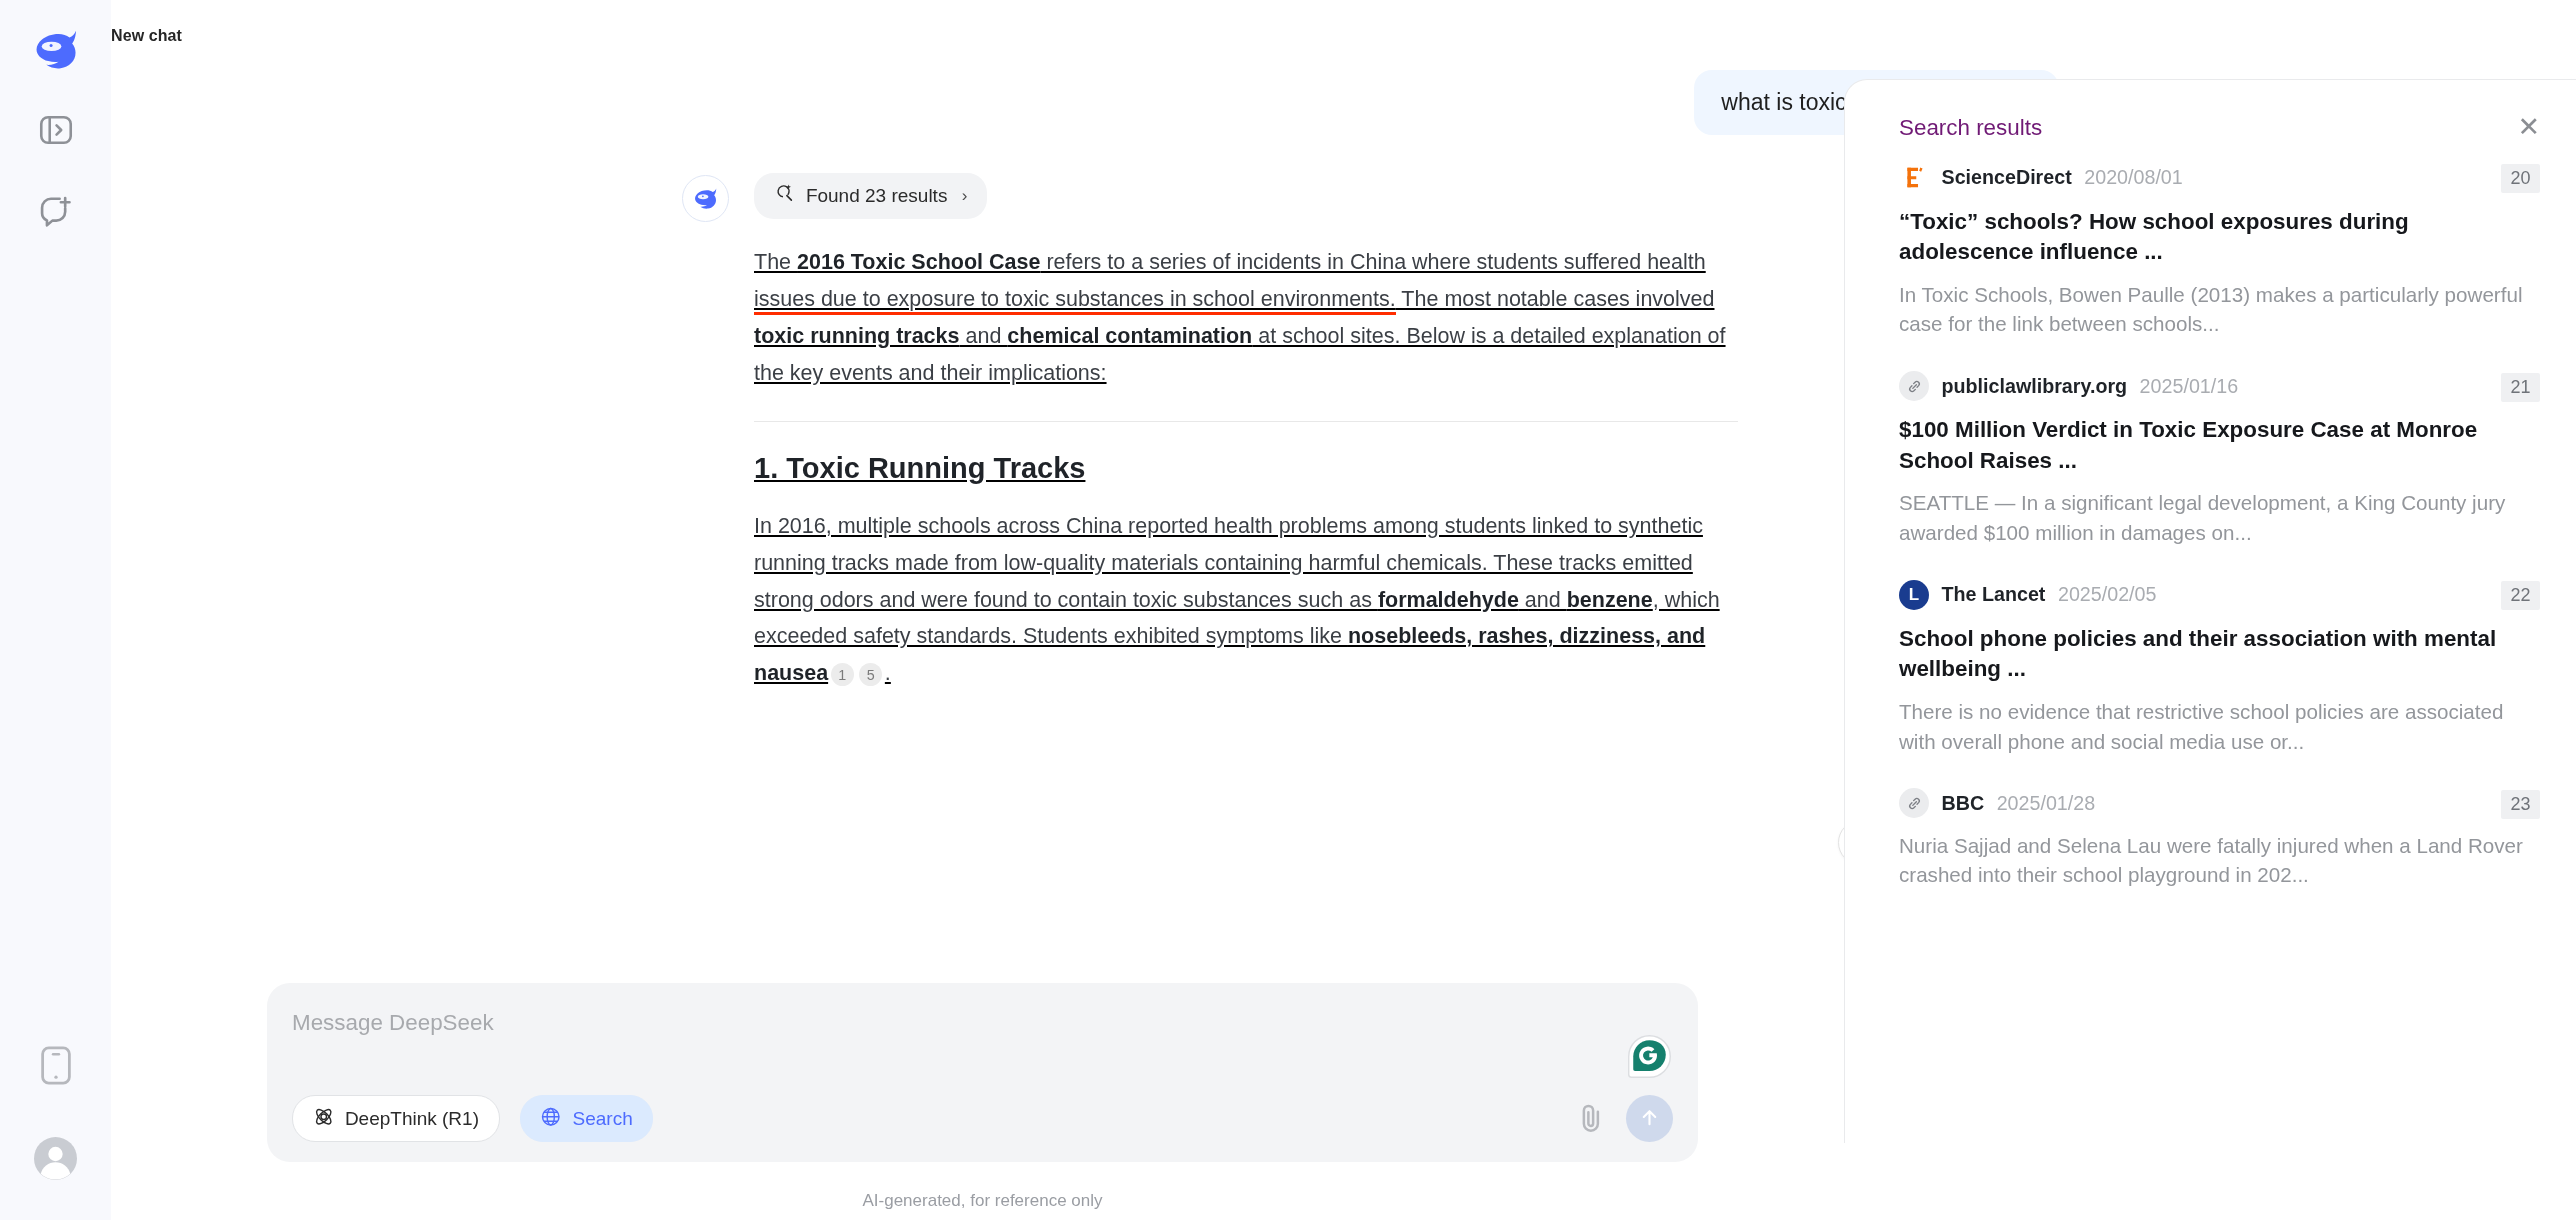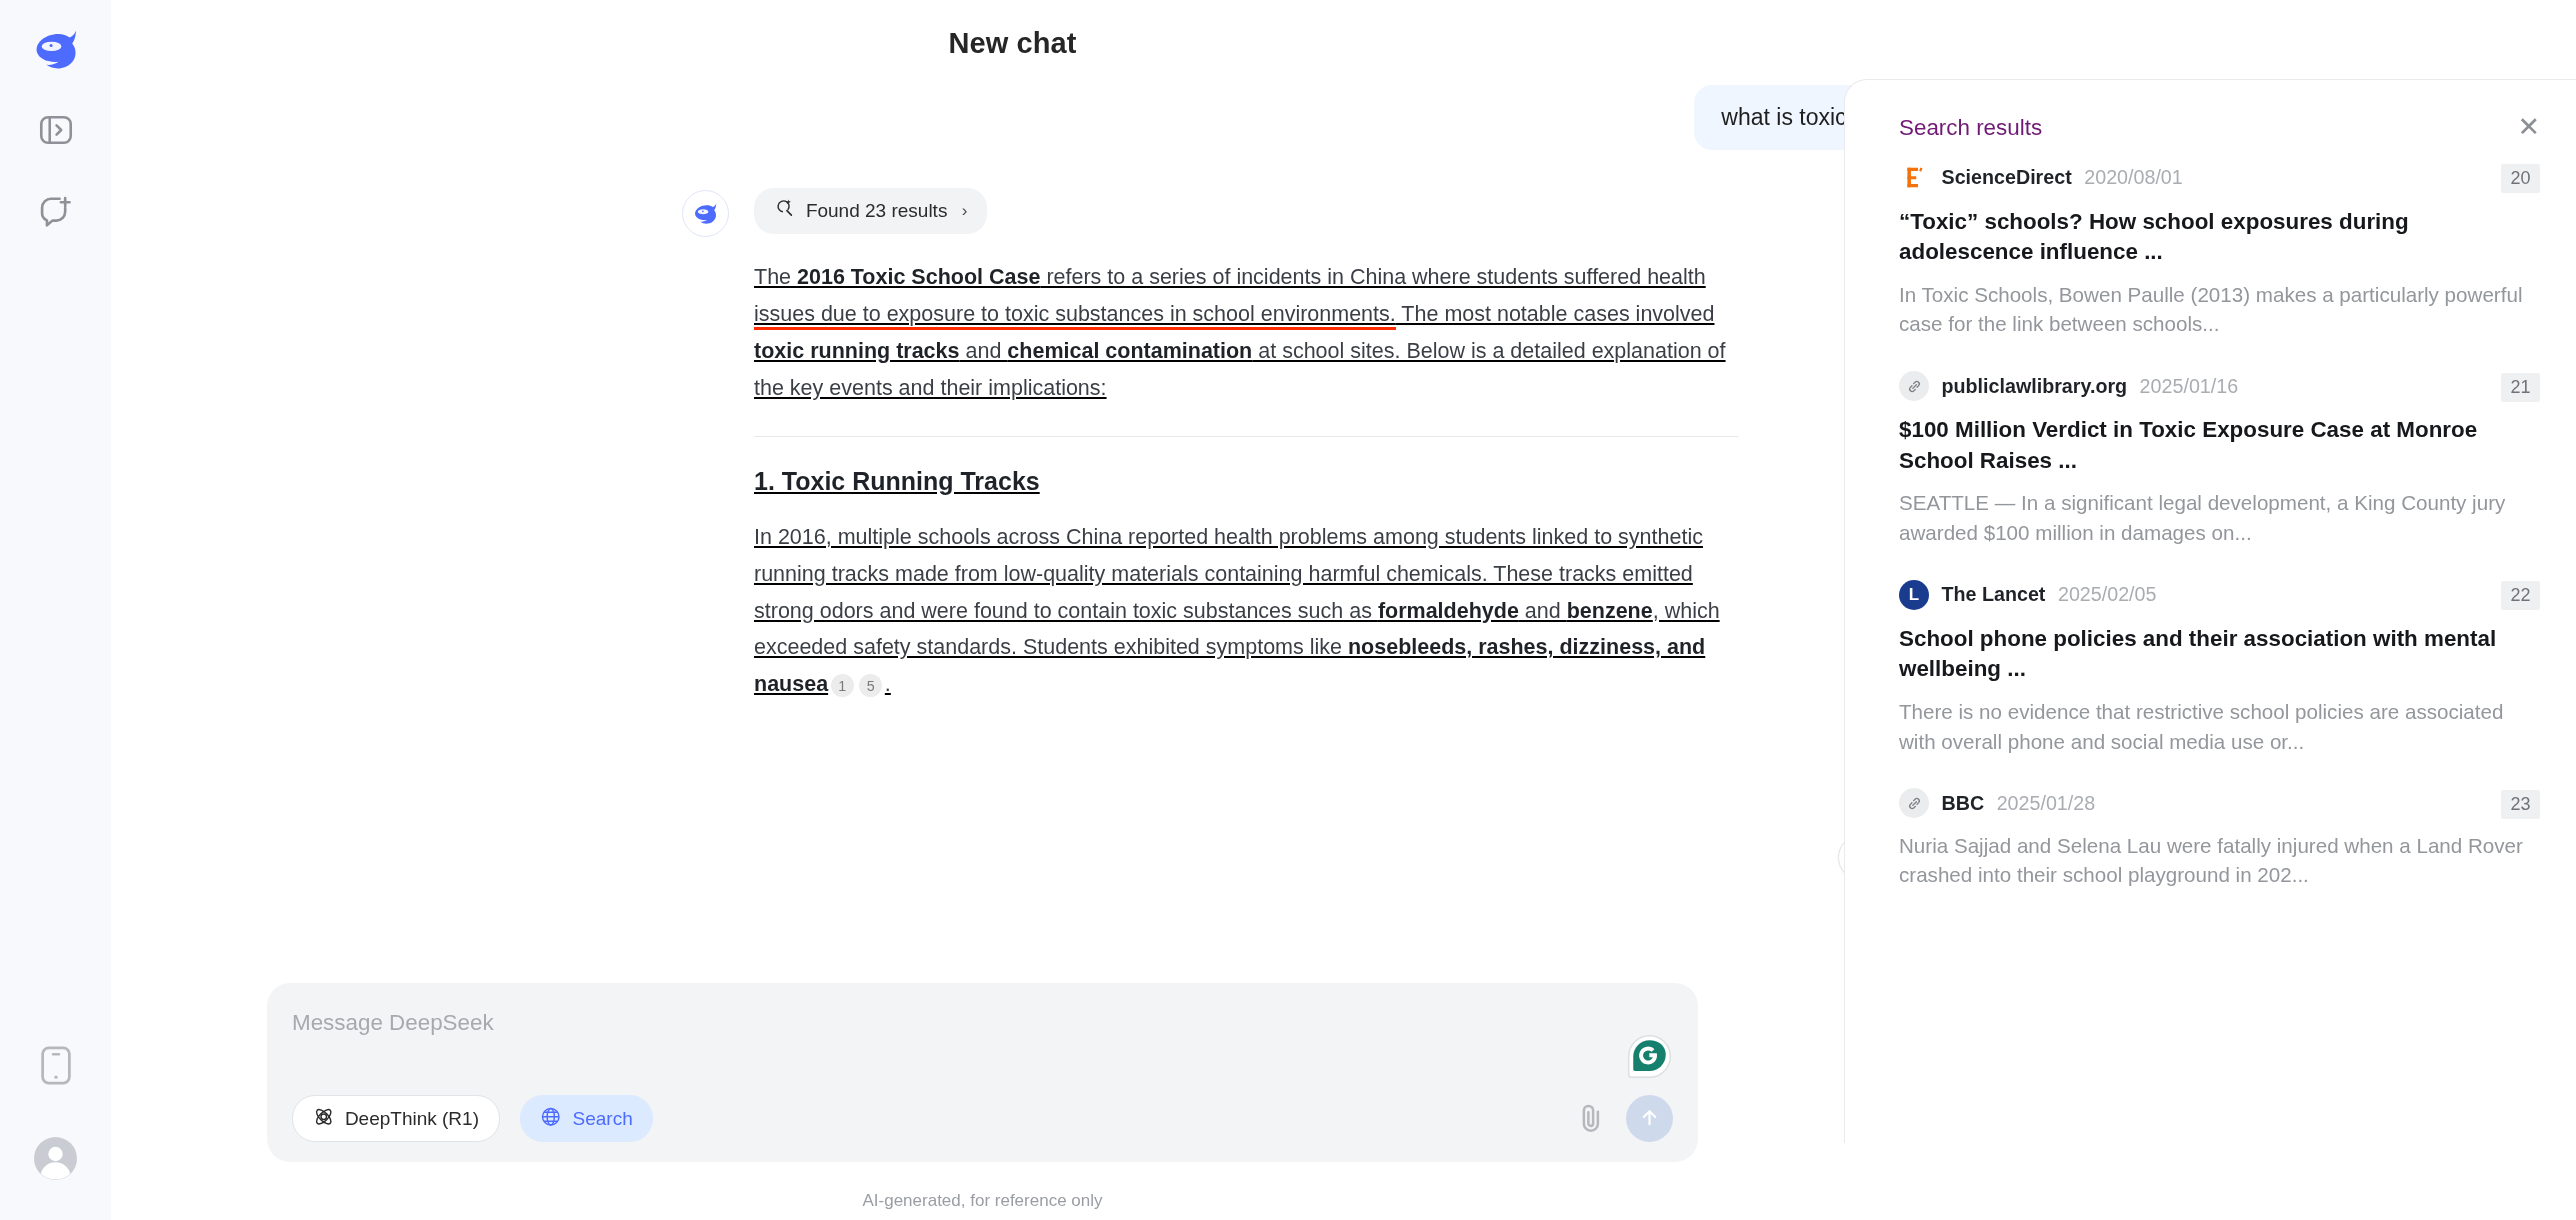--- a/index.html
+++ b/index.html
@@ -30,23 +30,22 @@
 
   
   .main {
     position: relative;
     flex: 1 1 auto; height: 100%;
     display: flex; flex-direction: column; align-items: center;
     background: #ffffff;
   }
   .chat-title {
     margin-top: 27px;
-    font-size: 29px; font-weight: 700; color: #262626;
+    font-size: 16px; font-weight: 700; color: #262626;
     letter-spacing: 0.1px;
-    text-align: center;
     width: 100%;
     padding-right: 662px;
   }
 
   .conversation {
     width: 1377px;
     margin-left: 54px;
     margin-top: 25px;
     position: relative;
   }
@@ -92,21 +91,21 @@
   }
   .md p b, .md p strong { color: #1f2328; font-weight: 700; }
   .hl { position: relative; display: inline; }
   .hl::after {
     content: ""; position: absolute;
     left: 0; right: 0; bottom: -4.5px; height: 3.6px;
     background: #ff2d00;
   }
   .divider { height: 0.9px; background: #e8e8e8; margin: 29px 0 30px 0; width: 984px; }
   .md h3 {
-    font-size: 25px; font-weight: 700; color: #1f2328;
+    font-size: 29px; font-weight: 700; color: #1f2328;
     margin-bottom: 23px;
   }
   .cite {
     display: inline-flex; align-items: center; justify-content: center;
     min-width: 23px; height: 23px; padding: 0 7.2px;
     background: #ececec; color: #7a7a7a;
     border-radius: 11.6px; font-size: 14.3px;
     vertical-align: middle; margin: 0 2.7px;
     cursor: pointer;
   }

